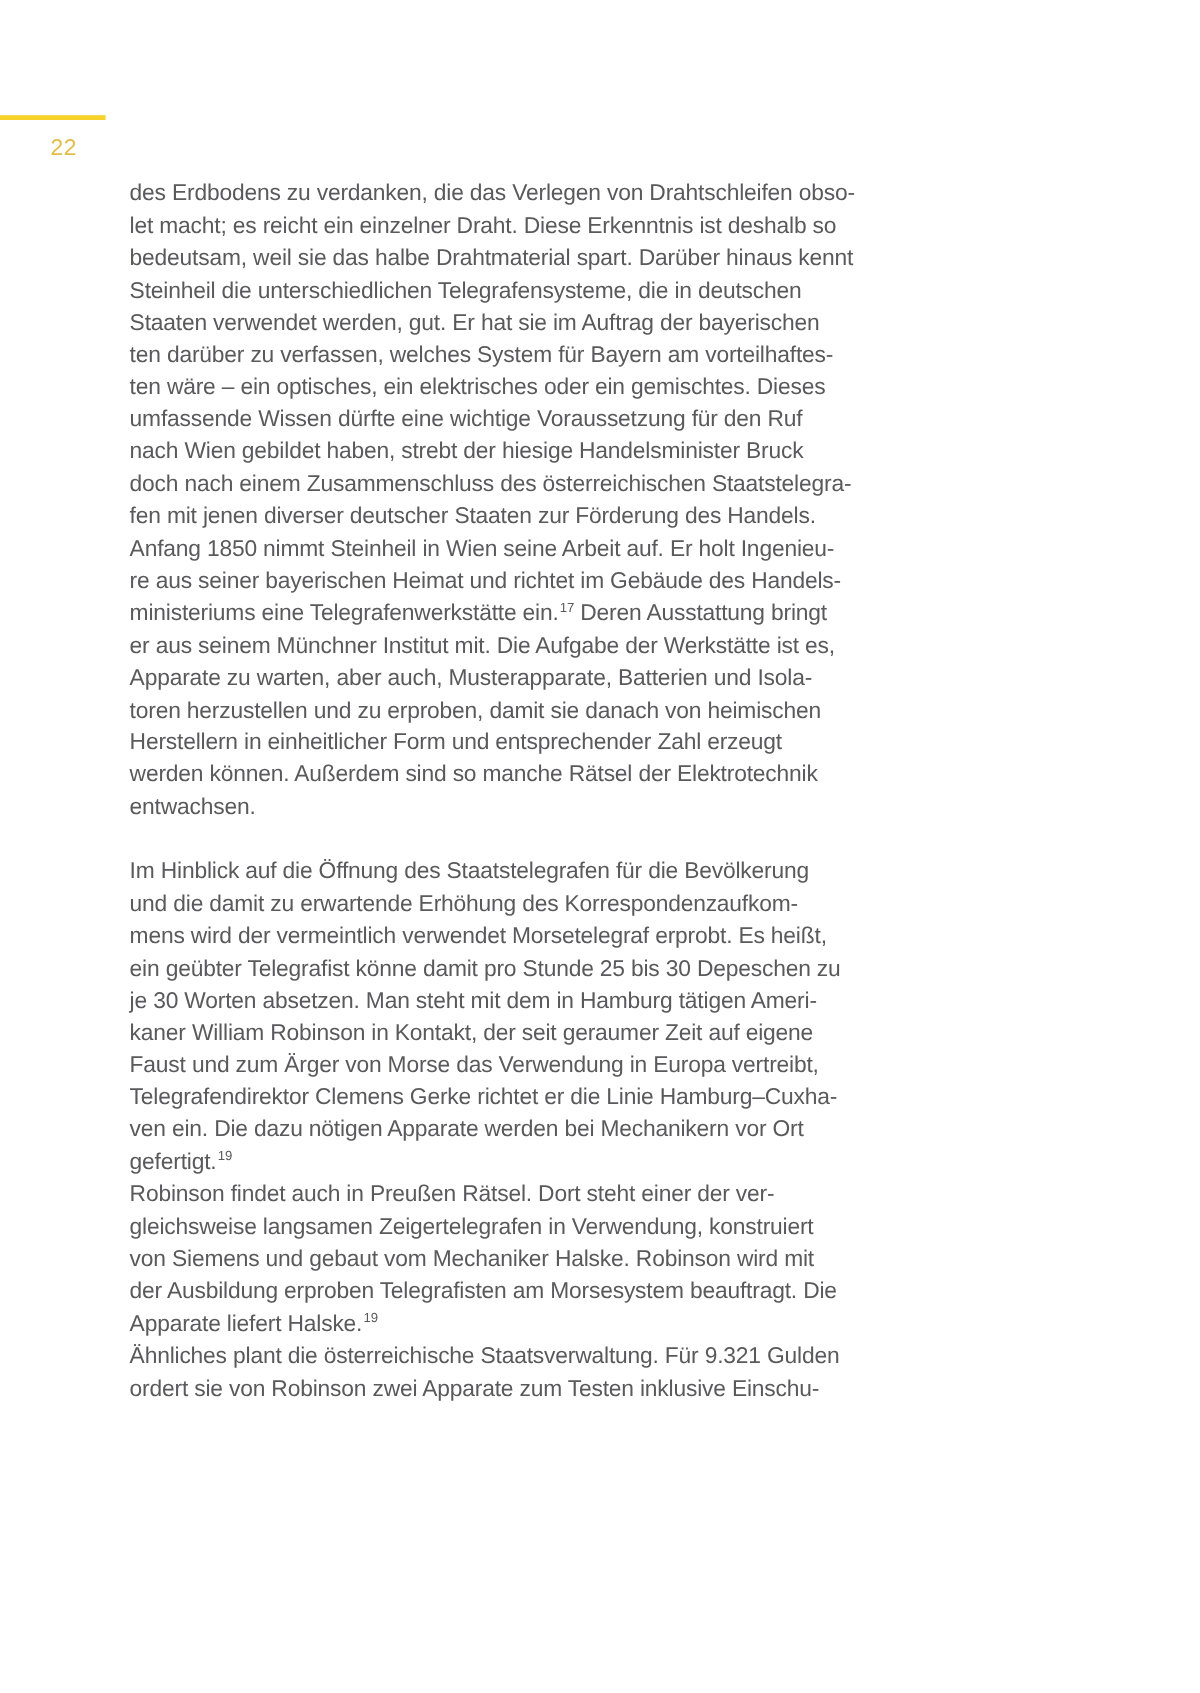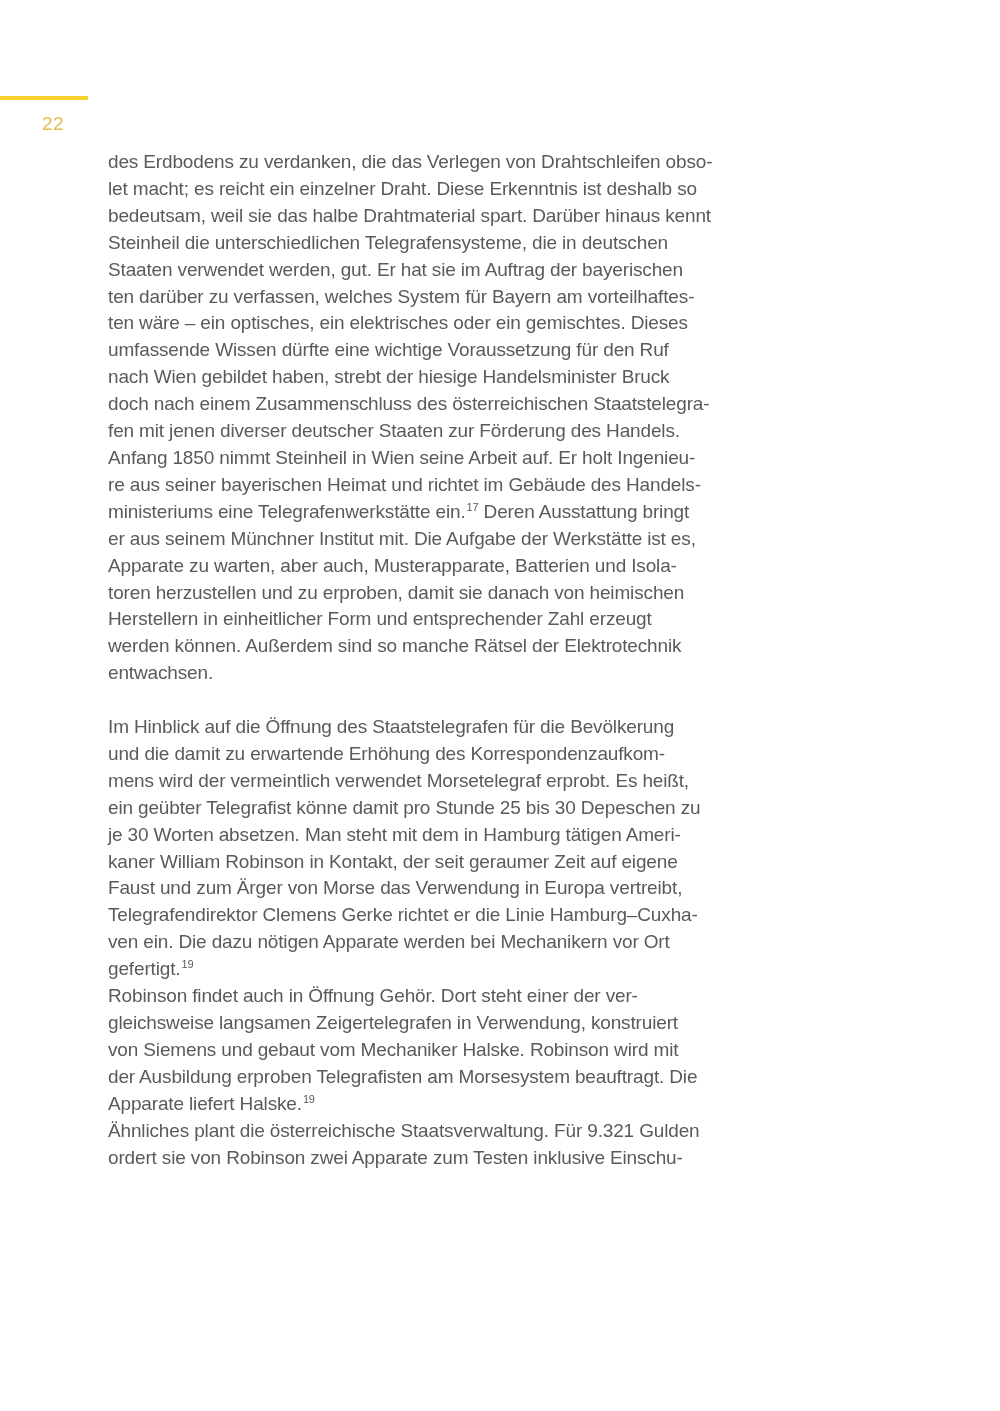--- a/index.html
+++ b/index.html
@@ -91,21 +91,21 @@
       <div class="line">mens wird der vermeintlich verwendet Morsetelegraf erprobt. Es heißt,</div>
       <div class="line">ein geübter Telegrafist könne damit pro Stunde 25 bis 30 Depeschen zu</div>
       <div class="line">je 30 Worten absetzen. Man steht mit dem in Hamburg tätigen Ameri-</div>
       <div class="line">kaner William Robinson in Kontakt, der seit geraumer Zeit auf eigene</div>
       <div class="line">Faust und zum Ärger von Morse das Verwendung in Europa vertreibt,</div>
       <div class="line">Telegrafendirektor Clemens Gerke richtet er die Linie Hamburg–Cuxha-</div>
       <div class="line">ven ein. Die dazu nötigen Apparate werden bei Mechanikern vor Ort</div>
       <div class="line">gefertigt.<sup>19</sup></div>
     </div>
     <div class="paragraph">
-      <div class="line">Robinson findet auch in Öffnung Gehör. Dort steht einer der ver-</div>
+      <div class="line">Robinson findet auch in Preußen Rätsel. Dort steht einer der ver-</div>
       <div class="line">gleichsweise langsamen Zeigertelegrafen in Verwendung, konstruiert</div>
       <div class="line">von Siemens und gebaut vom Mechaniker Halske. Robinson wird mit</div>
       <div class="line">der Ausbildung erproben Telegrafisten am Morsesystem beauftragt. Die</div>
       <div class="line">Apparate liefert Halske.<sup>19</sup></div>
     </div>
     <div class="paragraph">
       <div class="line">Ähnliches plant die österreichische Staatsverwaltung. Für 9.321 Gulden</div>
       <div class="line">ordert sie von Robinson zwei Apparate zum Testen inklusive Einschu-</div>
     </div>
   </div>

